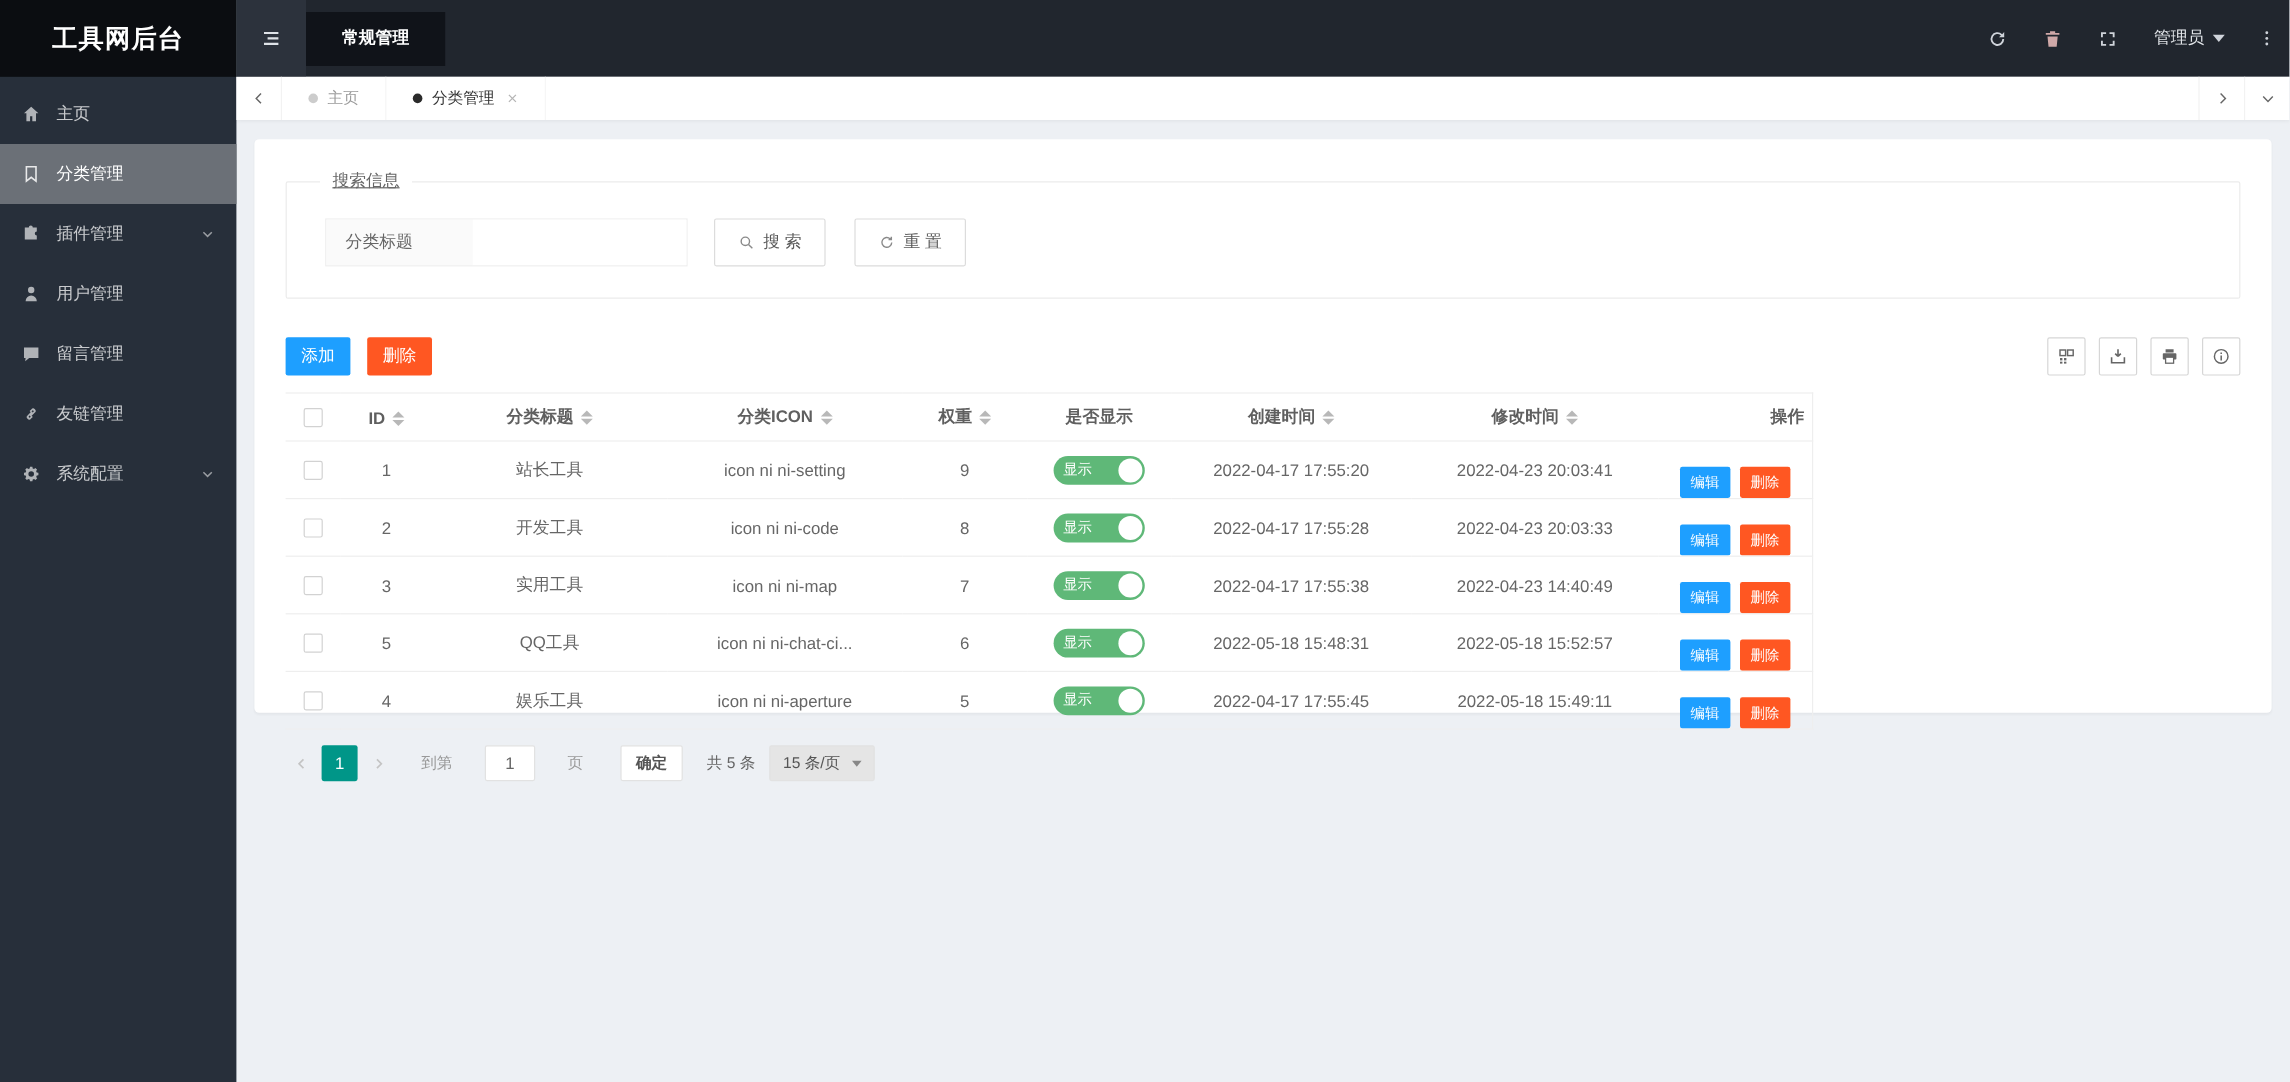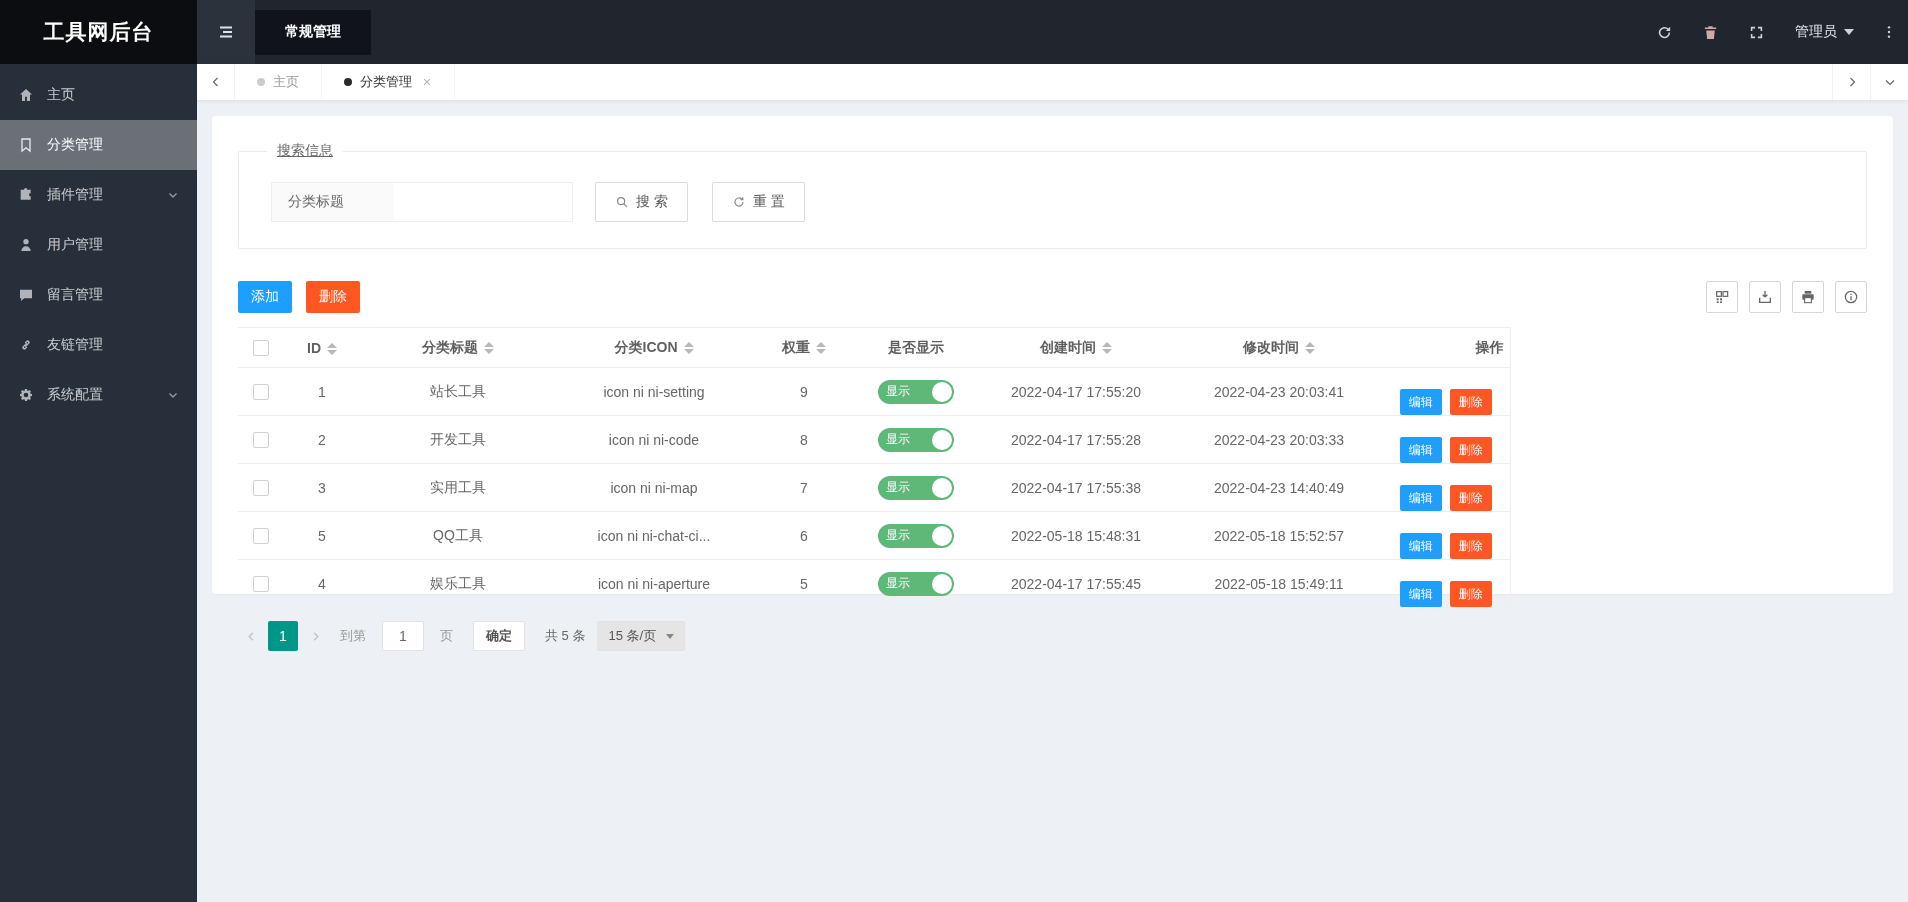--- a/index.html
+++ b/index.html
@@ -93,21 +93,21 @@
   .toggle .knob { width:20px; height:20px; border-radius:50%; background:#fff; position:absolute; right:2px; top:2px; }
   .row-btn { height:26px; padding:0 9px; border:none; border-radius:2px; color:#fff; font-size:12px; cursor:pointer;margin-top:21px; }
   .row-edit { background:#1E9FFF; margin-right:8px; }
   .row-del { background:#FF5722; }
 
   
   .pagination { display:flex; align-items:center; margin-top:13px; font-size:13px; color:#999; gap:4px; }
   .pg-arrow { width:26px; height:28px; display:flex; align-items:center; justify-content:center; color:#c4c4c4; cursor:pointer; }
   .pg-arrow svg { width:11px; height:11px; }
   .pg-num { min-width:30px; height:30px; background:#009688; color:#fff; font-size:14px; display:flex; align-items:center; justify-content:center; border-radius:2px; cursor:pointer; }
-  .pg-text { margin:0 8px; color:#999; }
+  .pg-text { margin:0 19px; color:#999; }
   .pg-input { width:42px; height:30px; border:1px solid #e2e2e2; border-radius:2px; text-align:center; font-size:14px; color:#666; outline:none; margin:0 4px; }
   .pg-confirm { height:30px; padding:0 12px; background:#fff; border:1px solid #e2e2e2; border-radius:2px; color:#555; font-size:13px; font-weight:bold; cursor:pointer; margin:0 8px; }
   .pg-total { color:#666; margin:0 8px; }
   .pg-select { height:30px; border:1px solid #e2e2e2; border-radius:2px; display:flex; align-items:center; gap:10px; padding:0 10px; color:#555; cursor:pointer; background:#e5e5e5; }
   .pg-select .caret-down { border-top-color:#878787; border-left-width:4px; border-right-width:4px; border-top-width:5px; }
 </style>
 </head>
 <body>
 
 <div class="app">

